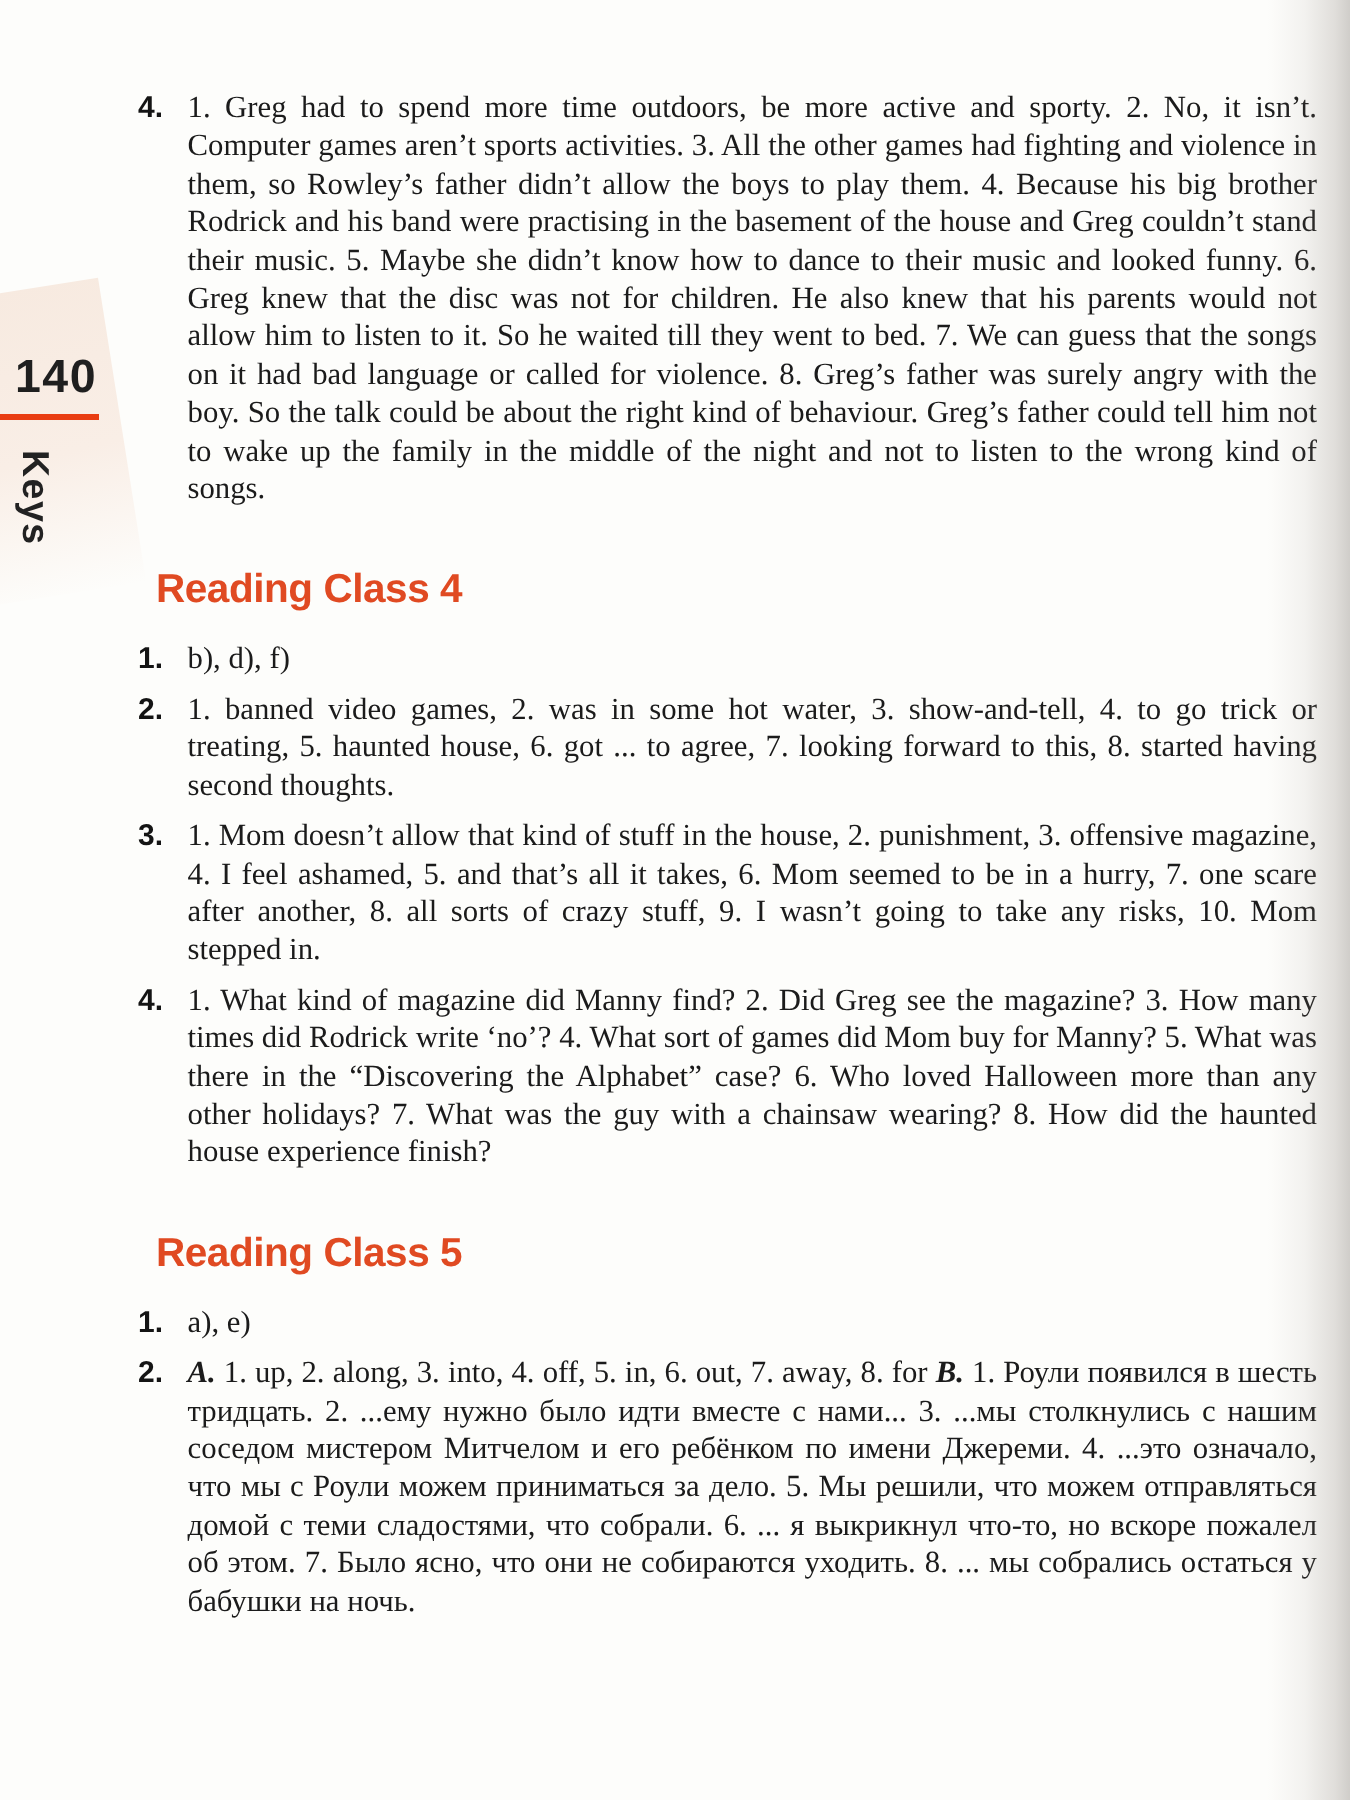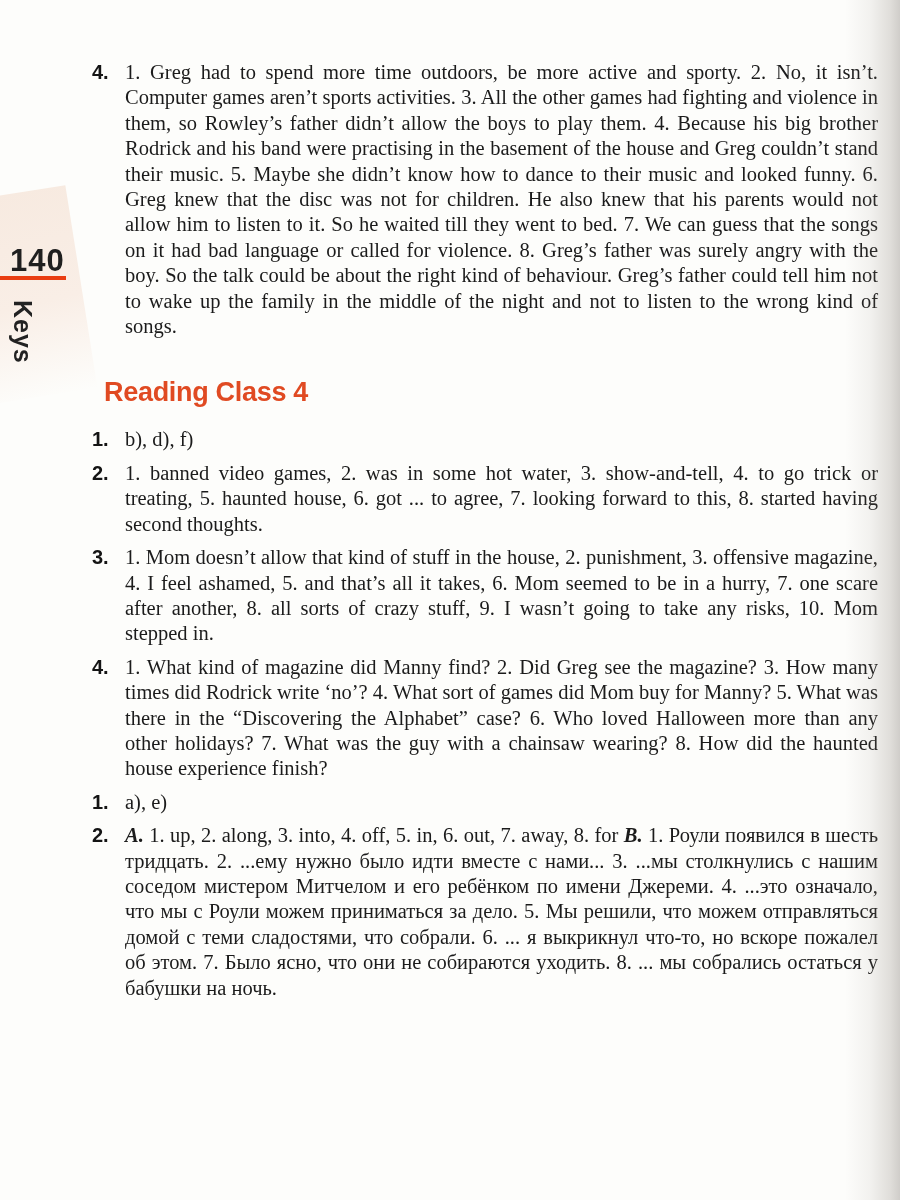--- a/index.html
+++ b/index.html
@@ -15,21 +15,21 @@
   
   .margin-tab {
     position: absolute;
     left: -22px; top: 192px;
     width: 104px; height: 205px;
     background: linear-gradient(175deg, #f7eae0 0%, #f9eee6 55%, rgba(249,238,230,0) 100%);
     transform: rotate(-9deg);
   }
   .page-num {
     position: absolute;
-    left: 10px; top: 243px;
+    left: 10px; top: 233px;
     font-family: "Liberation Sans", sans-serif;
     font-weight: bold;
     font-size: 31px;
     letter-spacing: 1px;
     color: #1f1f1f;
   }
   .red-rule {
     position: absolute;
     left: 0; top: 276px;
     width: 66px; height: 4px;
@@ -123,20 +123,21 @@
       <p class="body"><span>1. banned video games, 2. was in some hot water, 3. show-and-tell, 4. to go trick or treating, 5. haunted house, 6. got ... to agree, 7. looking forward to this, 8. started having second thoughts.</span></p>
     </div>
     <div class="item">
       <span class="num">3.</span>
       <p class="body"><span>1. Mom doesn’t allow that kind of stuff in the house, 2. punishment, 3. offensive magazine, 4. I feel ashamed, 5. and that’s all it takes, 6. Mom seemed to be in a hurry, 7. one scare after another, 8. all sorts of crazy stuff, 9. I wasn’t going to take any risks, 10. Mom stepped in.</span></p>
     </div>
     <div class="item">
       <span class="num">4.</span>
       <p class="body"><span>1. What kind of magazine did Manny find? 2. Did Greg see the magazine? 3. How many times did Rodrick write ‘no’? 4. What sort of games did Mom buy for Manny? 5. What was there in the “Discovering the Alphabet” case? 6. Who loved Halloween more than any other holidays? 7. What was the guy with a chainsaw wearing? 8. How did the haunted house experience finish?</span></p>
     </div>
+    <h2 class="heading">Reading Class 5</h2>
     <div class="item">
       <span class="num">1.</span>
       <p class="body"><span>a), e)</span></p>
     </div>
     <div class="item">
       <span class="num">2.</span>
       <p class="body"><span class="bi">A.</span><span> 1. up, 2. along, 3. into, 4. off, 5. in, 6. out, 7. away, 8. for </span><span class="bi">B.</span><span> 1. Роули появился в шесть тридцать. 2. ...ему нужно было идти вместе с нами... 3. ...мы столкнулись с нашим соседом мистером Митчелом и его ребёнком по имени Джереми. 4. ...это означало, что мы с Роули можем приниматься за дело. 5. Мы решили, что можем отправляться домой с теми сладостями, что собрали. 6. ... я выкрикнул что-то, но вскоре пожалел об этом. 7. Было ясно, что они не собираются уходить. 8. ... мы собрались остаться у бабушки на ночь.</span></p>
     </div>
   </main>
 

